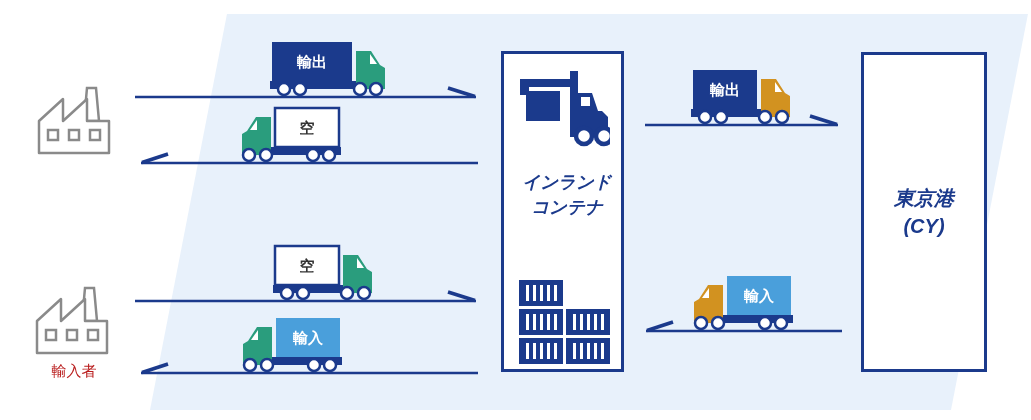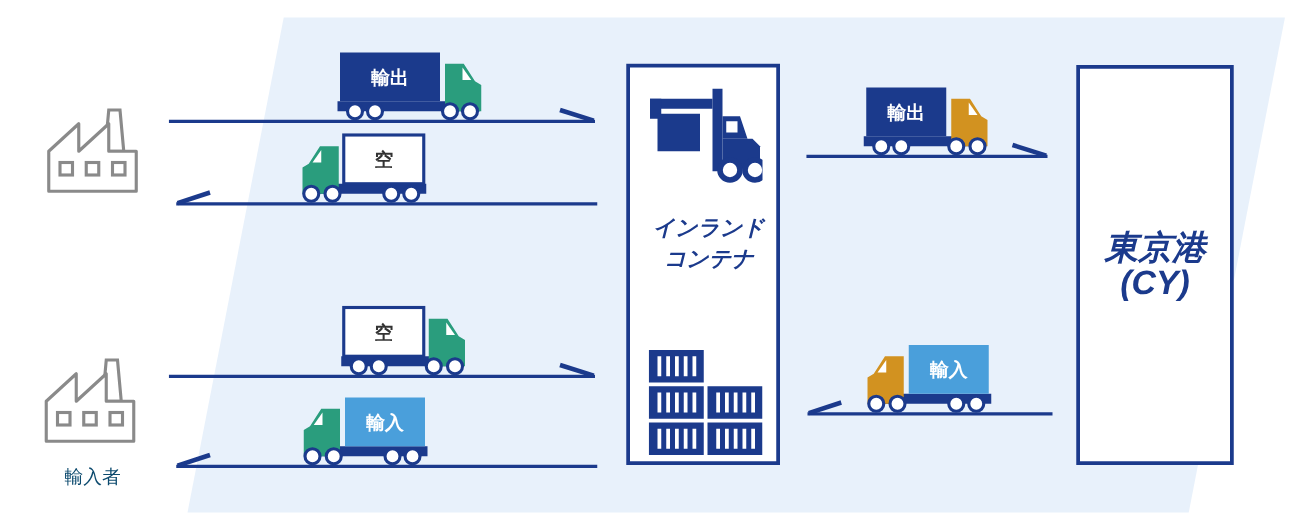--- a/index.html
+++ b/index.html
@@ -4,21 +4,21 @@
 <style>
   html,body{margin:0;padding:0;background:#fff;font-family:"Liberation Sans",sans-serif;}
   #stage{position:relative;width:1031px;height:420px;background:#fff;overflow:hidden;}
   .abs{position:absolute;}
   #band{left:150px;top:14px;width:801px;height:396px;transform:skewX(-11deg);transform-origin:left bottom;}
   .facility-box{background:#fff;border:3px solid #1b3a8c;box-sizing:border-box;}
   #icd-box{left:501px;top:51px;width:123px;height:321px;}
   #port-box{left:861px;top:52px;width:126px;height:320px;display:flex;align-items:center;justify-content:center;}
   .box-title{font-weight:bold;font-style:italic;text-align:center;}
   #icd-title{left:0;top:116px;width:126px;font-size:17.5px;line-height:24.5px;font-family:Liberation Serif, serif;}
-  #port-title{font-size:27px;line-height:28px;}
+  #port-title{font-size:20px;line-height:28px;}
   .actor-label{width:100px;text-align:center;font-size:15px;font-weight:500;}
   .truck-label{font-weight:bold;font-size:15px;}
 </style>
 </head>
 <body>
 
 <div id="stage">
 
   <div id="band" class="abs" style="background-color: rgb(232, 241, 251);"></div>
 
@@ -59,21 +59,21 @@
 
   <svg class="abs" style="left:34px;top:284px" width="76" height="72" viewBox="0 0 76 72">
     <path d="M51,4 h9 l3,33 h-15 z" fill="#ffffff" stroke-width="2.5" stroke="#8a8a8a"></path>
     <path d="M3,69 V37 L27,15 v22 L51,15 v22 h22 v32 z" fill="#ffffff" stroke-width="2.5" stroke-linejoin="round" stroke="#8a8a8a"></path>
     <g fill="#ffffff" stroke-width="2.5" stroke="#8a8a8a">
       <rect x="12" y="46" width="10" height="10"></rect>
         <rect x="33" y="46" width="10" height="10"></rect>
         <rect x="54" y="46" width="10" height="10"></rect>
     </g>
   </svg>
-  <div class="abs actor-label" style="left: 24px; top: 372px; color: #0c4a6e; font-family: Liberation Serif, serif;">輸入者</div>
+  <div class="abs actor-label" style="left: 24px; top: 362px; color: #b91c1c; font-family: Liberation Serif, serif;">輸入者</div>
 
   <svg class="abs" style="left:268px;top:37px" width="130" height="60" viewBox="0 0 130 60">
     <rect x="2" y="44" width="114" height="8" fill="#1b3a8c"></rect>
     <rect x="4" y="5" width="80" height="39" stroke-width="2.5" fill="#1b3a8c" stroke="none"></rect>
     <path d="M88,14 h15 l9,14 5,3 v21 h-29 z" fill="#2a9d7d"></path>
     <path d="M102,17 l7,10 h-7 z" fill="#ffffff"></path>
     <g fill="#ffffff" stroke="#1b3a8c" stroke-width="2.5">
       <circle cx="16" cy="52" r="6"></circle>
         <circle cx="32" cy="52" r="6"></circle>
         <circle cx="92" cy="52" r="6"></circle>

